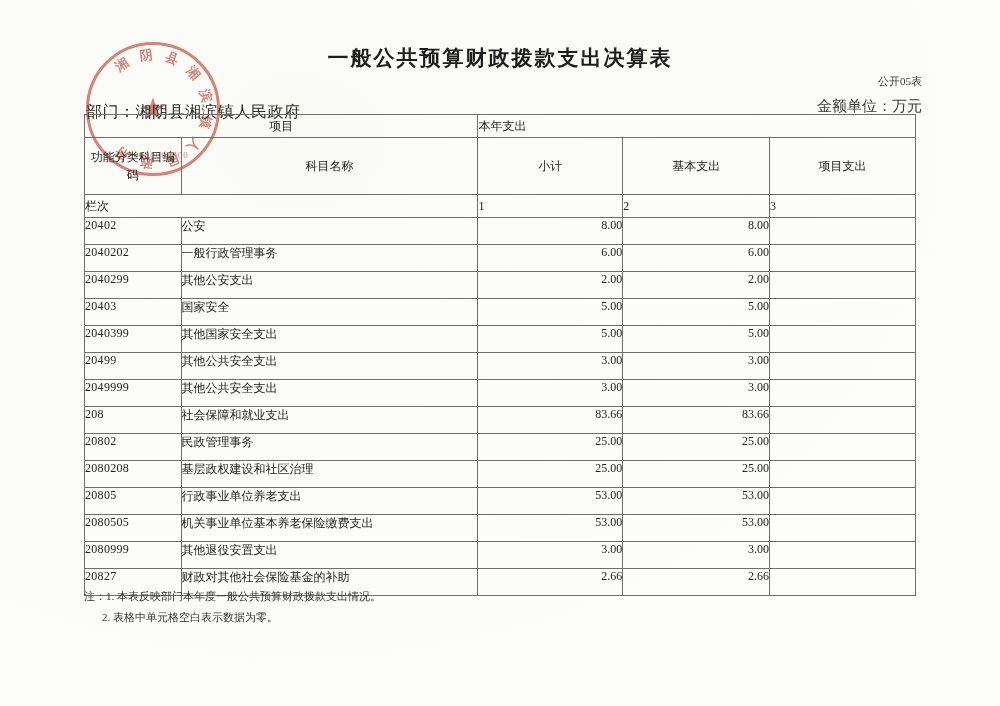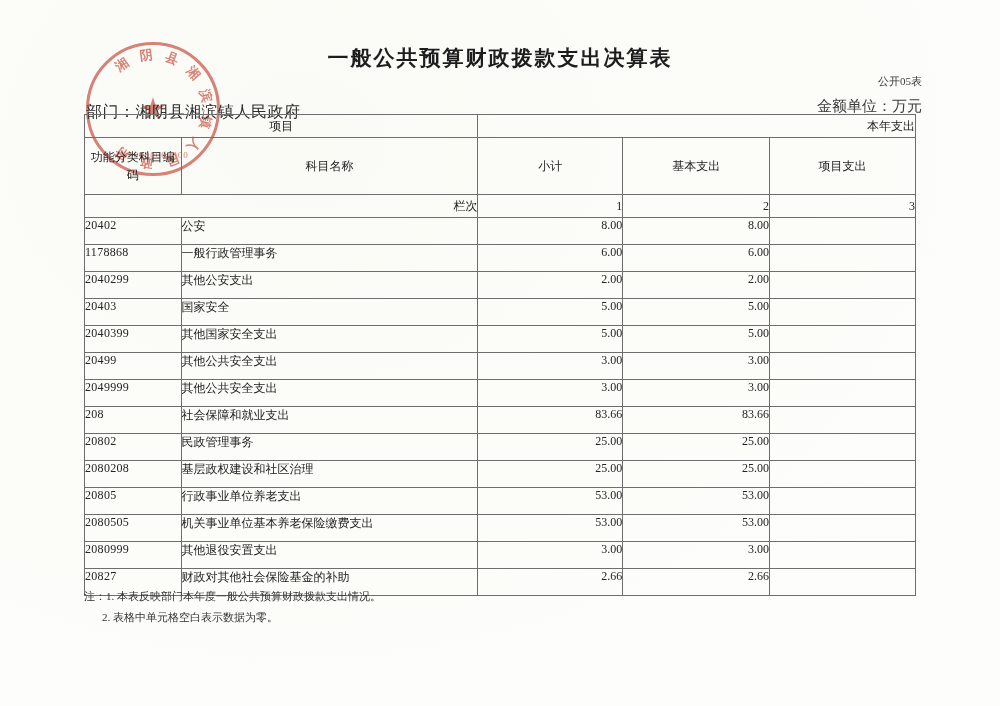--- a/index.html
+++ b/index.html
@@ -80,40 +80,40 @@
     padding: 0;
   }
   .h-proj {
     height: 22px;
     text-align: center;
     font-size: 12.5px;
     margin-top: 44px;
   }
   .h-year {
     height: 22px;
-    text-align: right;
+    text-align: left;
     font-size: 12.5px;
     font-family: Liberation Serif, serif;
   }
   .cell-code-head {
     text-align: center;
     vertical-align: middle;
     font-size: 12.5px;
     line-height: 1.5;
     height: 56px;
   }
   .cell-sub-head {
     text-align: center;
     vertical-align: middle;
     height: 34px;
     font-size: 12.5px;
   }
   .row-rank td {
     height: 22px;
-    text-align: right;
+    text-align: left;
     vertical-align: middle;
     font-size: 12px;
   }
   .data-row td {
     height: 26px;
     vertical-align: top;
   }
   .c-code {
     padding-left: 6px;
     font-size: 11.5px;
@@ -255,21 +255,21 @@
     </tbody>
     <tbody id="rows-body">
         <tr class="data-row">
           <td class="c-code">20402</td>
           <td class="c-name">公安</td>
           <td class="c-num">8.00</td>
           <td class="c-num">8.00</td>
           <td class="c-num"></td>
         </tr>
         <tr class="data-row">
-          <td class="c-code">1178868</td>
+          <td class="c-code">2040202</td>
           <td class="c-name indent1">一般行政管理事务</td>
           <td class="c-num">6.00</td>
           <td class="c-num">6.00</td>
           <td class="c-num"></td>
         </tr>
         <tr class="data-row">
           <td class="c-code">2040299</td>
           <td class="c-name indent1">其他公安支出</td>
           <td class="c-num">2.00</td>
           <td class="c-num">2.00</td>

